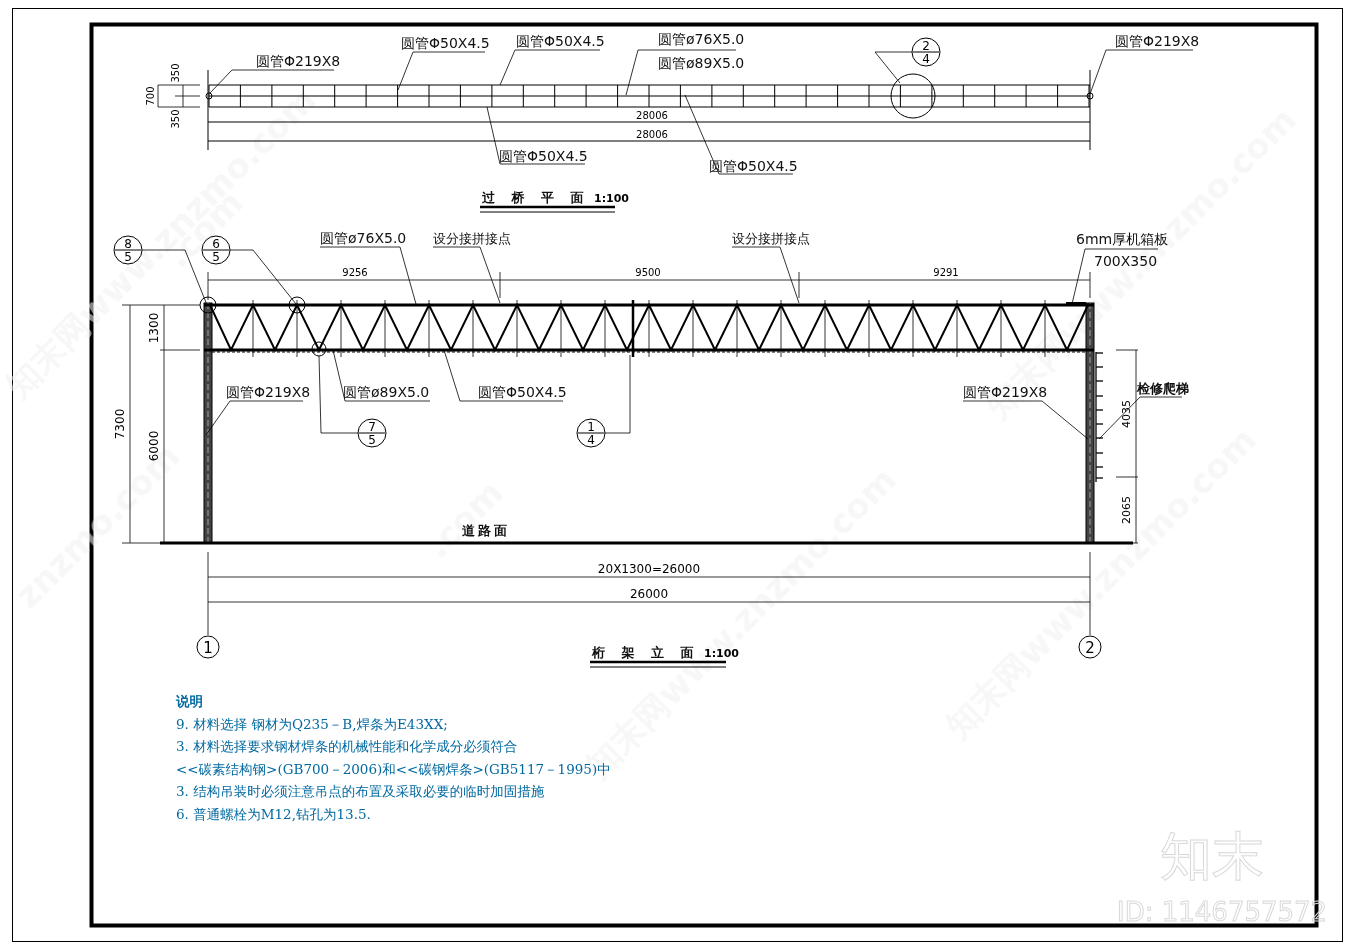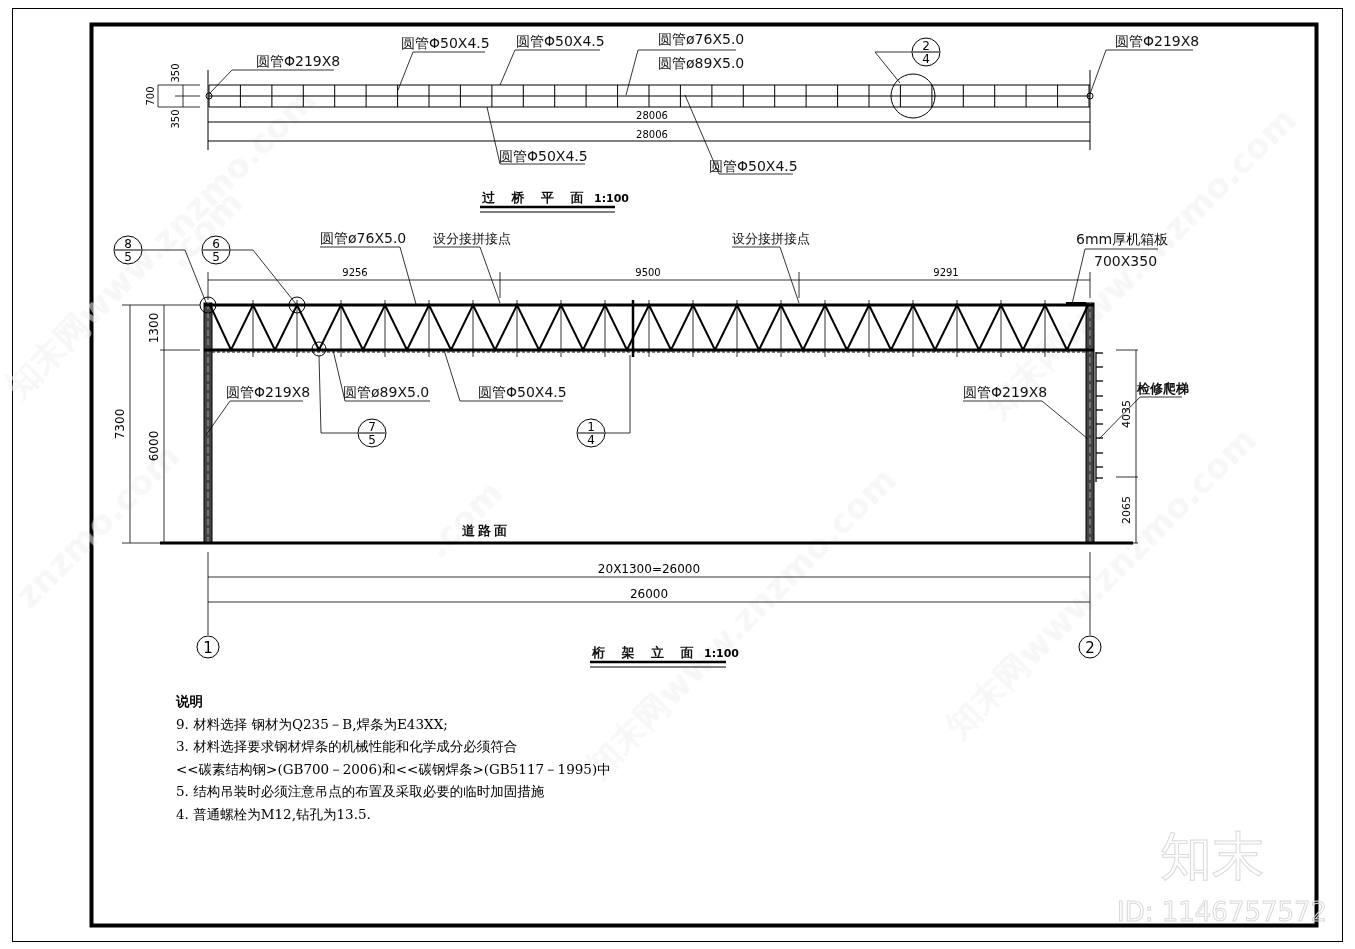--- a/index.html
+++ b/index.html
@@ -1,21 +1,21 @@
 <!DOCTYPE html>
 <html><head>
 <meta charset="utf-8">
 <style>
   html, body { margin: 0; padding: 0; background: #ffffff; }
   body { width: 1355px; height: 949px; position: relative; overflow: hidden; font-family: "DejaVu Sans", sans-serif; }
   svg { position: absolute; left: 0; top: 0; }
   .ln { stroke: #000; fill: none; }
   .txt { font-family: "DejaVu Sans", sans-serif; fill: #000; }
   .cn { font-family: "DejaVu Sans", sans-serif; fill: #111; }
-  .notes { position: absolute; left: 176px; top: 690px; font-family: "DejaVu Serif", serif; font-size: 13.5px; line-height: 22.5px; color: #000000; }
+  .notes { position: absolute; left: 176px; top: 690px; font-family: "DejaVu Serif", serif; font-size: 13.5px; line-height: 22.5px; color: #0369a1; }
   .notes div { white-space: nowrap; }
   .wm { font-family: "DejaVu Sans", sans-serif; fill: none; stroke: #d9d9d9; stroke-width: 1; }
   .wm-text { font-family: "DejaVu Sans", sans-serif; fill: #f0f0f0; font-weight: bold; }
 </style>
 </head>
 <body>
 
 <svg width="1355" height="949" viewBox="0 0 1355 949" xmlns="http://www.w3.org/2000/svg">
 
   <rect x="12.5" y="8.5" width="1330" height="933" class="ln" stroke-width="1" stroke="#555"></rect>
@@ -296,15 +296,15 @@
     <text class="wm" x="1160" y="874" font-size="52" stroke="#bbb" stroke-width="1.2">知末</text>
     <text class="wm" x="1117" y="921" font-size="26" stroke="#aaa" stroke-width="1">ID: 1146757572</text>
   </g>
 </svg>
 
 <div class="notes">
   <div style="font-weight:bold;">说明</div>
   <div>9. 材料选择 钢材为Q235－B,焊条为E43XX;</div>
   <div>3. 材料选择要求钢材焊条的机械性能和化学成分必须符合</div>
   <div>&lt;&lt;碳素结构钢&gt;(GB700－2006)和&lt;&lt;碳钢焊条&gt;(GB5117－1995)中</div>
-  <div>5. 结构吊装时必须注意吊点的布置及采取必要的临时加固措施</div>
-  <div>4. 普通螺栓为M12,钻孔为13.5.</div>
+  <div>3. 结构吊装时必须注意吊点的布置及采取必要的临时加固措施</div>
+  <div>6. 普通螺栓为M12,钻孔为13.5.</div>
 </div>
 
 </body></html>

